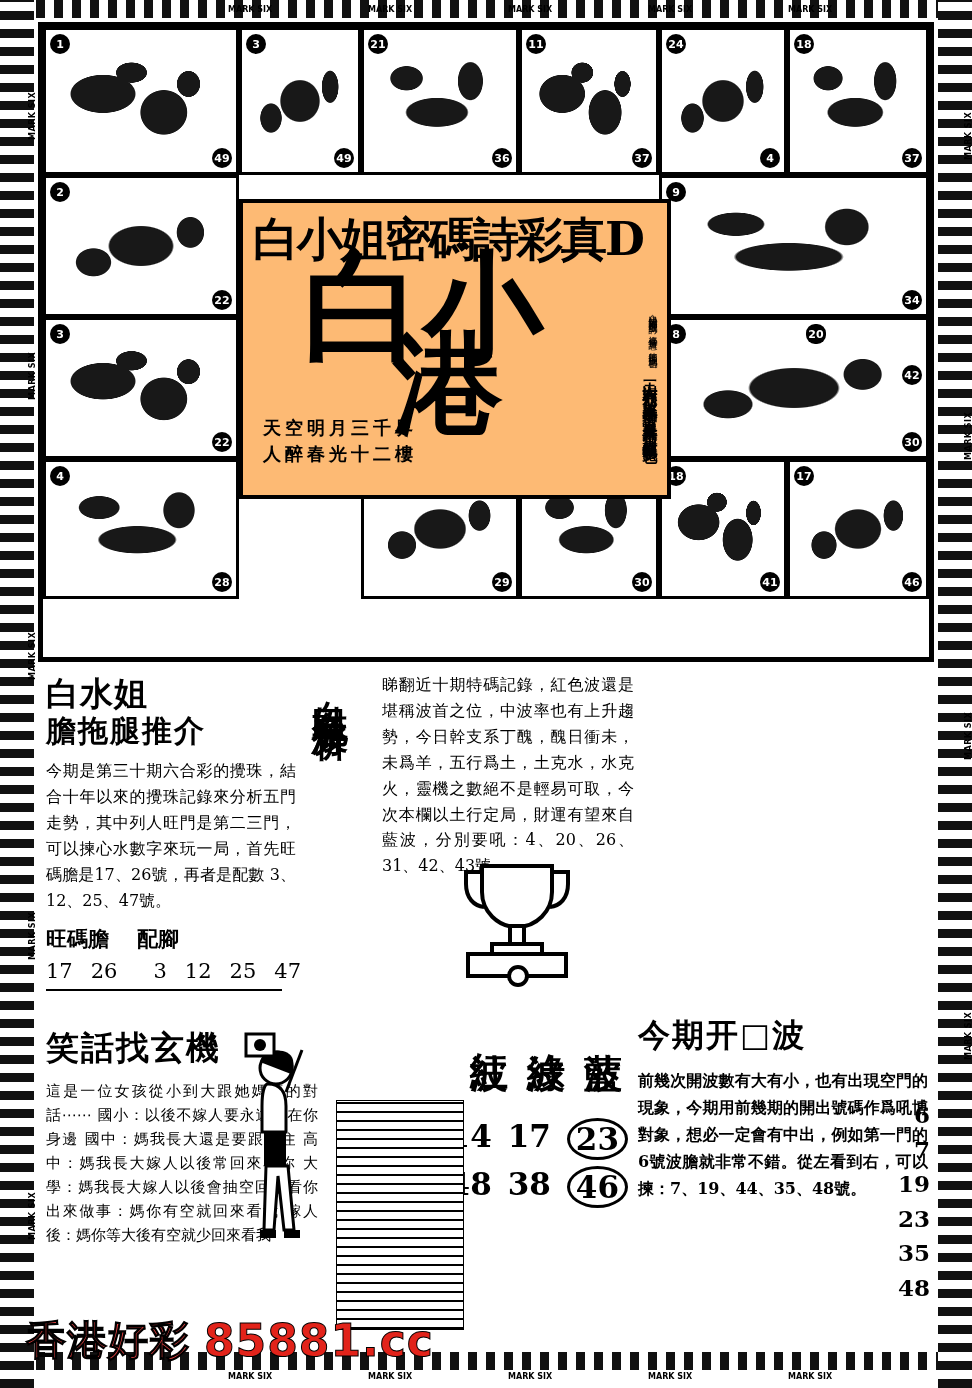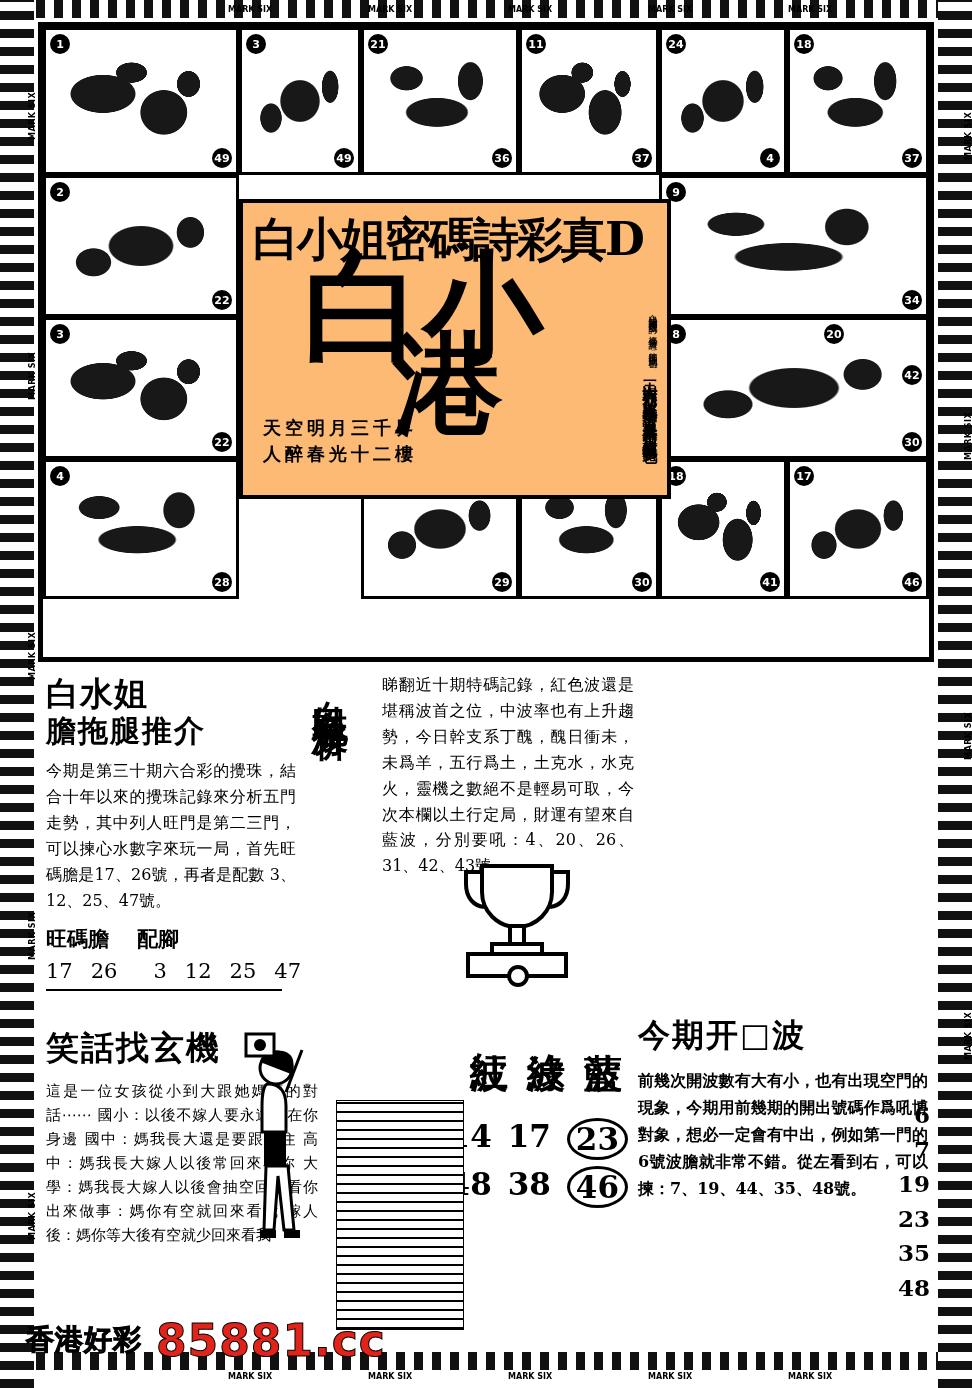--- a/index.html
+++ b/index.html
@@ -187,21 +187,21 @@
       font-family:"DejaVu Serif",serif;text-align:justify;font-weight:bold;}
   .sidecol{position:absolute;right:-2px;top:84px;width:34px;
       font-size:23px;font-weight:bold;font-family:"DejaVu Serif",serif;
       line-height:1.5;text-align:right;}
 
   
   .wm{
     position:absolute;left:26px;top:1314px;width:640px;height:52px;
     display:flex;align-items:center;gap:14px;
   }
-  .wm .cn{font-size:28px;font-weight:bold;color:#0c4a6e;
+  .wm .cn{font-size:40px;font-weight:bold;color:#ef4444;
       font-family:"DejaVu Serif",serif;letter-spacing:1px;
       -webkit-text-stroke:1px #000;}
   .wm .site{font-size:44px;font-weight:bold;color:#e2231a;
       font-family:"DejaVu Sans",sans-serif;letter-spacing:1px;
       -webkit-text-stroke:1px #000;}
 </style>
 </head>
 <body>
 
 <div class="page">
@@ -278,21 +278,21 @@
 
     <div class="cell" style="left:616px;top:148px;width:270px;height:142px;">
       <div class="ink v3"></div>
       <div class="num tl">9</div>
       <div class="num br">34</div>
     </div>
     <div class="cell" style="left:616px;top:290px;width:270px;height:142px;">
       <div class="ink v2"></div>
       <div class="num tl">8</div>
       <div class="num br">30</div>
-      <div class="num" style="left:162px;top:4px;">20</div>
+      <div class="num" style="left:144px;top:4px;border-radius:9px;">20</div>
       <div class="num" style="right:4px;top:4px;margin-top:41px;">42</div>
     </div>
 
     <div class="cell" style="left:0;top:432px;width:196px;height:140px;">
       <div class="ink v3"></div>
       <div class="num tl">4</div>
       <div class="num br">28</div>
     </div>
     <div class="cell" style="left:318px;top:432px;width:158px;height:140px;">
       <div class="ink v2"></div>

